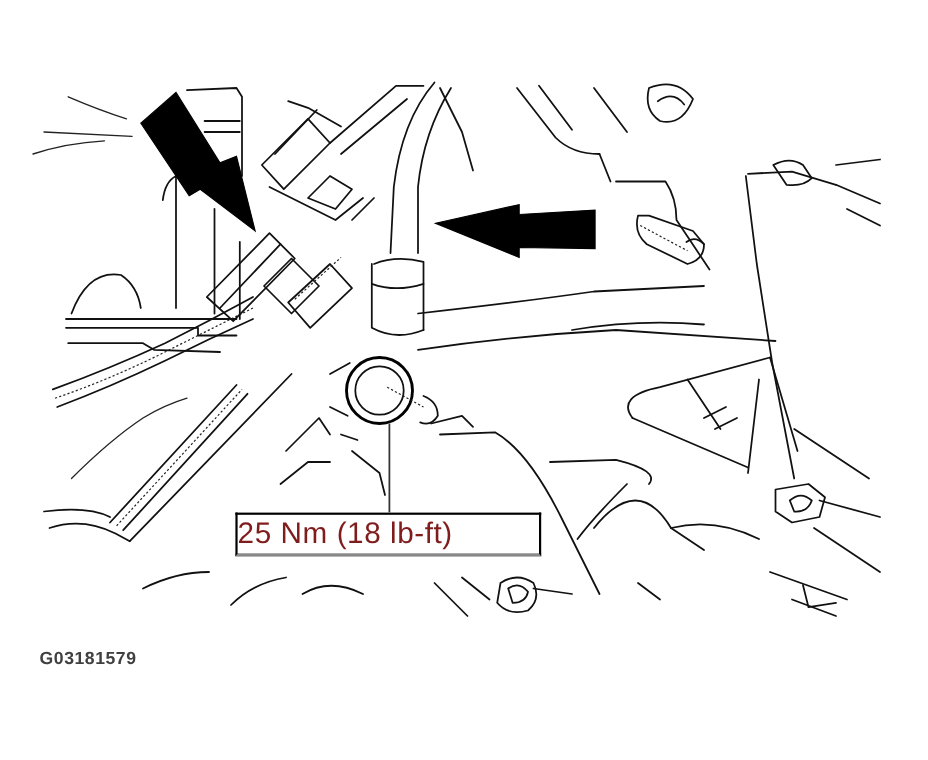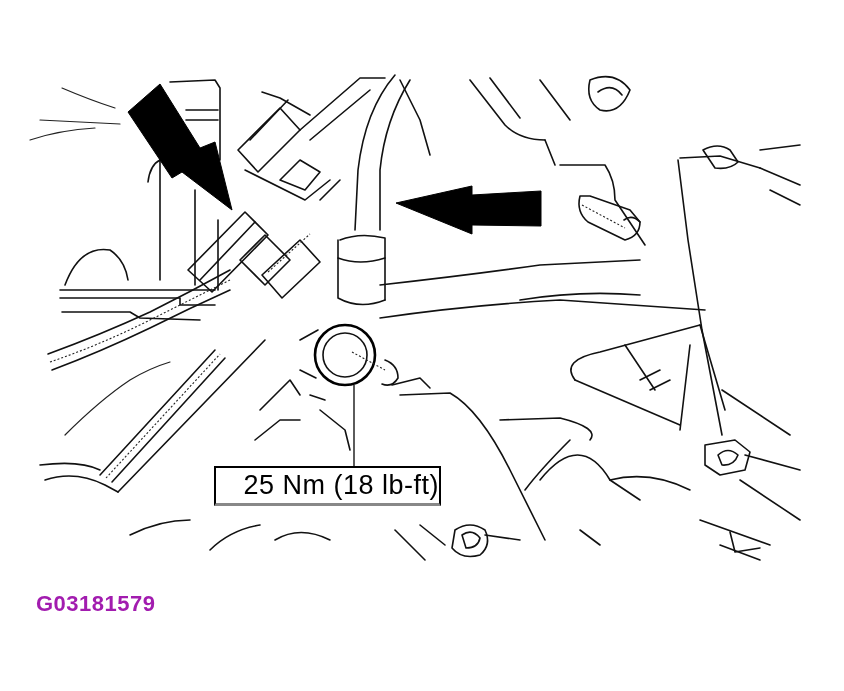--- a/index.html
+++ b/index.html
@@ -5,29 +5,29 @@
     html, body { margin: 0; padding: 0; background: #ffffff; }
     body { width: 844px; height: 691px; position: relative; overflow: hidden;
            font-family: "Liberation Sans", sans-serif; }
     #figure { position: absolute; left: 0; top: 0; width: 844px; height: 691px; }
     .ln { fill: none; stroke: #111; stroke-width: 1.6; stroke-linecap: round; stroke-linejoin: round; }
     .lt { fill: none; stroke: #222; stroke-width: 1.2; stroke-linecap: round; }
     .hv { fill: none; stroke: #000; stroke-width: 2.6; stroke-linecap: round; }
     .thread { fill: none; stroke: #222; stroke-width: 1.1; stroke-dasharray: 2 2; }
     .arrow { fill: #000; stroke: #000; stroke-width: 1; }
     .callout-box {
-      position: absolute; left: 214px; top: 466px; width: 227px; height: 40px;
+      position: absolute; left: 214px; top: 466px; width: 278px; height: 40px;
       border: 2px solid #000; box-sizing: border-box; background: #fff;
       border-bottom: 3px solid #888;
-      display: flex; align-items: center; justify-content: flex-end;
-      font-size: 27px; color: #000000; letter-spacing: 0.5px;
+      display: flex; align-items: center; justify-content: flex-start;
+      font-size: 27px; color: #7f1d1d; letter-spacing: 0.5px;
     }
     .fig-id {
       position: absolute; left: 36px; top: 591px;
-      font-size: 22px; font-weight: bold; color: #a21caf; letter-spacing: 0.5px;
+      font-size: 16px; font-weight: bold; color: #404040; letter-spacing: 0.5px;
     }
   </style>
 </head>
 <body>
 
 <svg id="figure" viewBox="0 0 844 691" xmlns="http://www.w3.org/2000/svg">
 
   <g>
     <path class="lt" d="M62 88 Q90 100 115 108"></path>
     <path class="lt" d="M40 120 Q80 122 120 124"></path>

